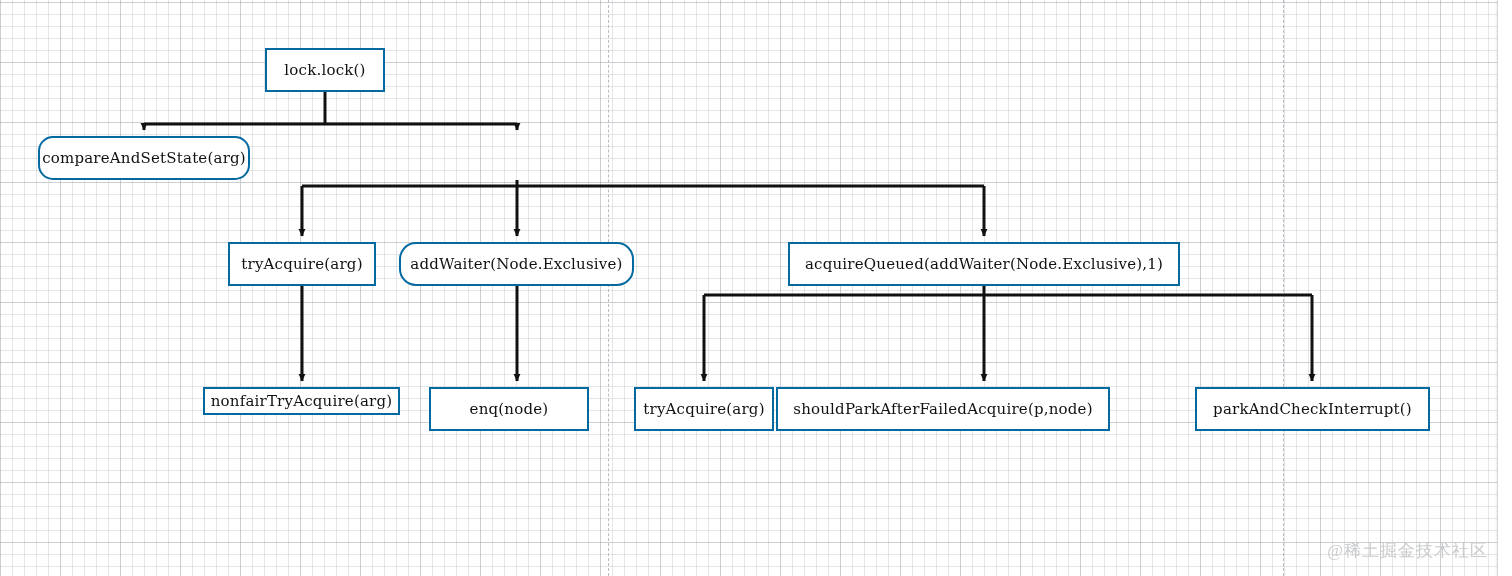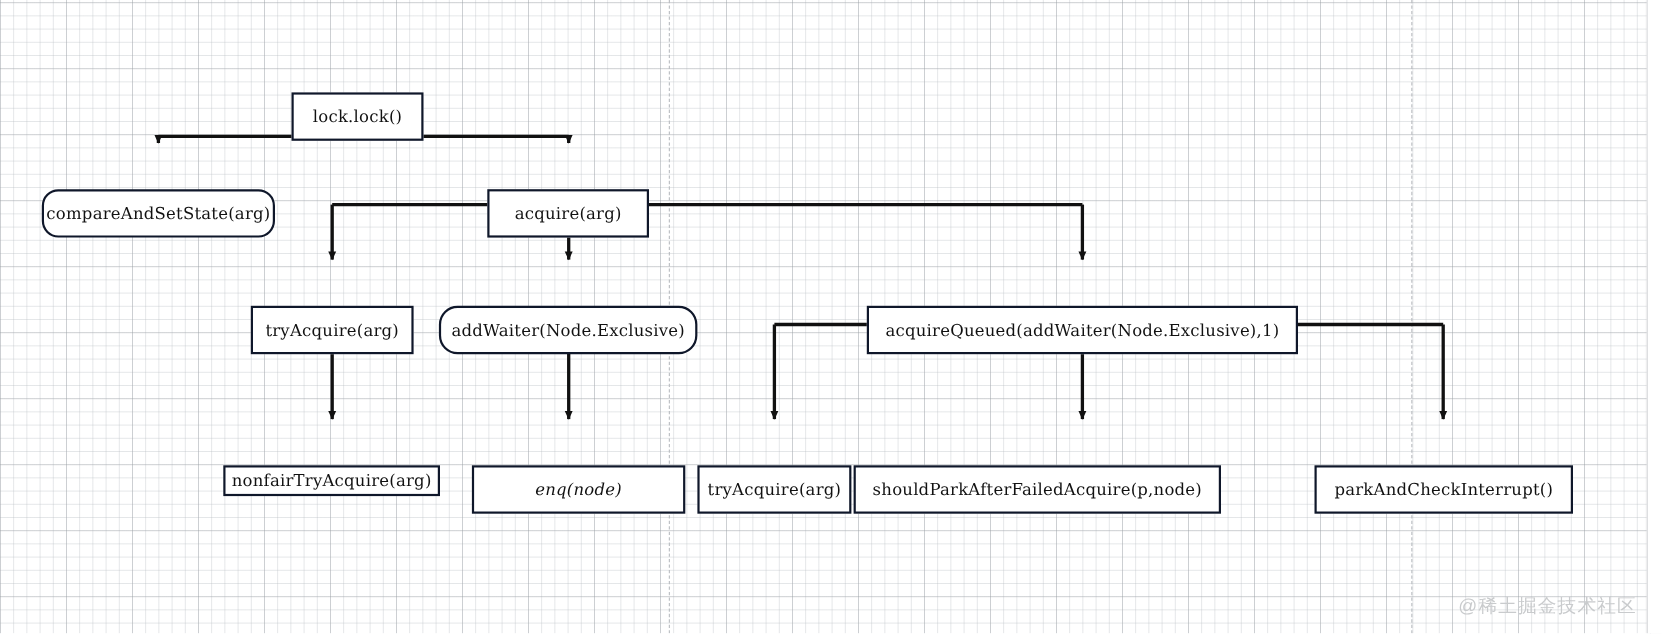--- a/index.html
+++ b/index.html
@@ -62,43 +62,42 @@
   #connectors {
     position: absolute;
     inset: 0;
     pointer-events: none;
   }
   
   .node {
     position: absolute;
     box-sizing: border-box;
     background: #ffffff;
-    border: 2px solid #0f172a;
+    border: 2px solid #0369a1;
     display: flex;
     align-items: center;
     justify-content: center;
     color: #111111;
     font-size: 15px;
     letter-spacing: 0.2px;
     white-space: nowrap;
     font-family: "DejaVu Serif", "Liberation Serif", serif;
-    margin-top: 36px;
   }
   .node .node-label {
     line-height: 1;
     padding: 0 10px;
   }
   
   #watermark {
     position: absolute;
     right: 24px;
     bottom: 14px;
     color: #c9cbcd;
     font-size: 17px;
-    font-family: Liberation Sans, sans-serif;
+    font-family: Liberation Serif, serif;
     letter-spacing: 1px;
     user-select: none;
   }
 </style>
 </head>
 <body>
 
 <div id="canvas">
 
   <div id="grid-bg"></div>
@@ -138,41 +137,38 @@
   </svg>
 
   <div class="node" style="left:265px; top:48px; width:120px; height:44px;">
     <span class="node-label">lock.lock()</span>
   </div>
 
   <div class="node" style="left:38px; top:136px; width:212px; height:44px;border-radius:15px;">
     <span class="node-label">compareAndSetState(arg)</span>
   </div>
 
-  <div class="node" style="left:443px; top:136px; width:147px; height:44px;">
-    <span class="node-label">acquire(arg)</span>
-  </div>
 
   <div class="node" style="left:228px; top:242px; width:148px; height:44px;">
     <span class="node-label">tryAcquire(arg)</span>
   </div>
 
   <div class="node" style="left:399px; top:242px; width:235px; height:44px;border-radius:17px;">
     <span class="node-label">addWaiter(Node.Exclusive)</span>
   </div>
 
   <div class="node" style="left:788px; top:242px; width:392px; height:44px;">
     <span class="node-label">acquireQueued(addWaiter(Node.Exclusive),1)</span>
   </div>
 
   <div class="node" style="left:203px; top:387px; width:197px; height:28px;">
     <span class="node-label">nonfairTryAcquire(arg)</span>
   </div>
 
-  <div class="node" style="left:429px; top:387px; width:194px; height:44px;font-style:italic;">
+  <div class="node" style="left:429px; top:387px; width:160px; height:44px;">
     <span class="node-label">enq(node)</span>
   </div>
 
   <div class="node" style="left:634px; top:387px; width:140px; height:44px;">
     <span class="node-label">tryAcquire(arg)</span>
   </div>
 
   <div class="node" style="left:776px; top:387px; width:334px; height:44px;">
     <span class="node-label">shouldParkAfterFailedAcquire(p,node)</span>
   </div>

